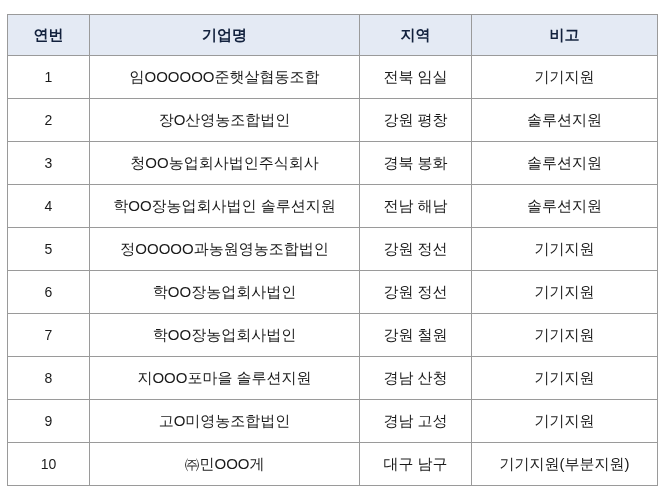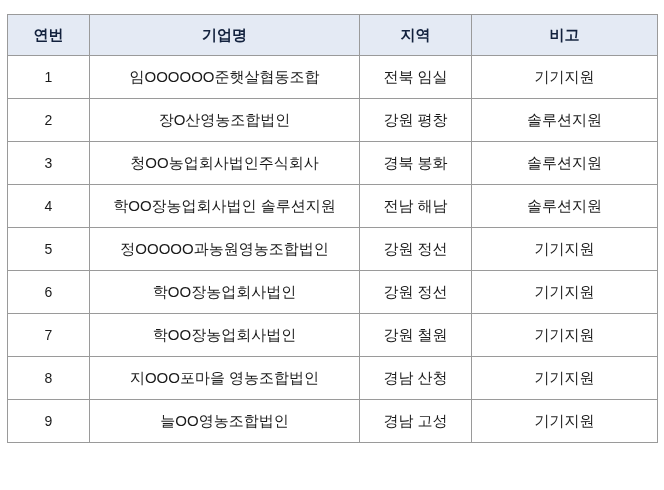--- a/index.html
+++ b/index.html
@@ -120,25 +120,31 @@
         <td class="note">기기지원</td>
       </tr>
       <tr>
         <td class="seq">7</td>
         <td class="name">학OO장농업회사법인</td>
         <td class="region">강원 철원</td>
         <td class="note">기기지원</td>
       </tr>
       <tr>
         <td class="seq">8</td>
-        <td class="name">지OOO포마을 영농조합법인</td>
+        <td class="name">지OOO포마을 솔루션지원</td>
         <td class="region">경남 산청</td>
         <td class="note">기기지원</td>
       </tr>
       <tr>
         <td class="seq">9</td>
-        <td class="name">늘OO영농조합법인</td>
+        <td class="name">고O미영농조합법인</td>
         <td class="region">경남 고성</td>
         <td class="note">기기지원</td>
+      </tr>
+      <tr>
+        <td class="seq">10</td>
+        <td class="name">㈜민OOO게</td>
+        <td class="region">대구 남구</td>
+        <td class="note">기기지원(부분지원)</td>
       </tr>
     </tbody>
   </table>
 </div>
 
 </body></html>

